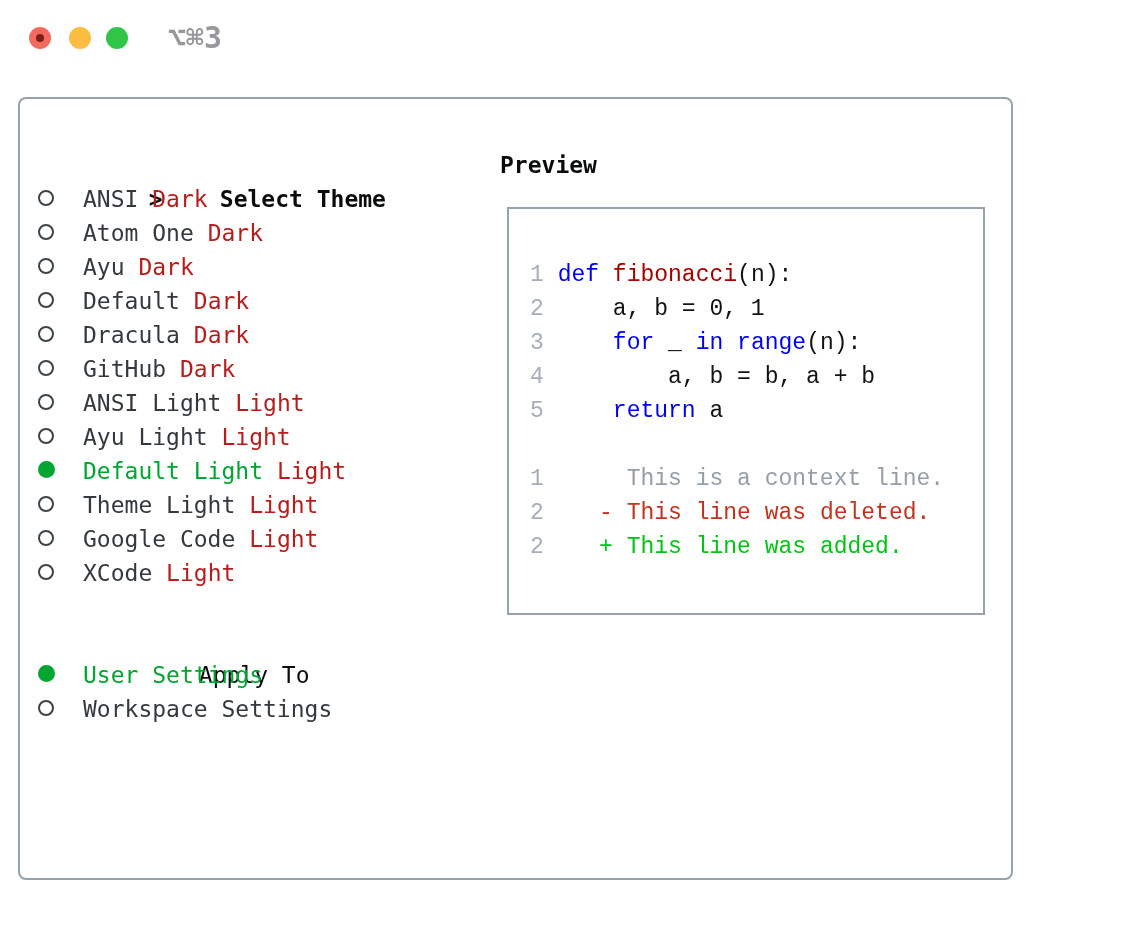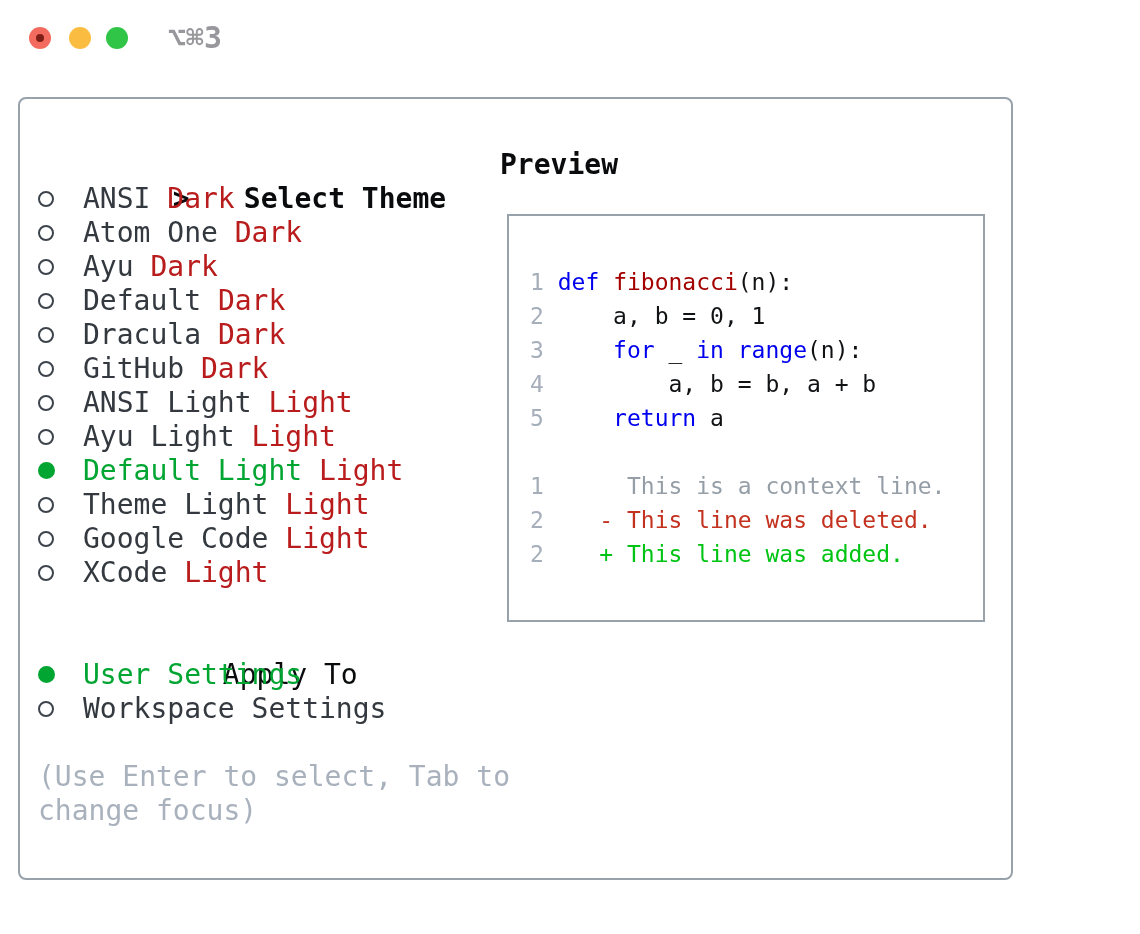--- a/index.html
+++ b/index.html
@@ -25,42 +25,42 @@
     font-size:30px;font-weight:bold;color:#97979c;
     font-family:"DejaVu Sans Mono","DejaVu Sans",monospace;
   }
   
   .panel{
     position:absolute;left:18px;top:97px;
     width:995px;height:783px;
     border:2px solid #98a2ab;border-radius:8px;
     background:#ffffff;box-sizing:border-box;
   }
-  .row{height:34px;line-height:34px;white-space:pre;font-size:28px;color:#33393f;}
+  .row{height:34px;line-height:34px;white-space:pre;font-size:23px;color:#33393f;}
   .left-col{position:absolute;left:18px;top:49px;}
   .marker{display:inline-block;width:27px;}
   .prompt{font-weight:bold;color:#0a0b0c;}
   .header-label{font-weight:bold;color:#0a0b0c;margin-left:44px;}
   .plain-label{color:#0a0b0c;margin-left:23px;}
   .circle{
     display:inline-block;width:12px;height:12px;border-radius:50%;
     border:2px solid #3c434b;vertical-align:1px;
   }
   .circle.filled{border-color:#00a532;background:#00a532;width:13px;height:13px;}
   .theme-item .iname{color:#33393f;margin-left:18px;}
   .theme-item.selected .iname{color:#00a532;}
   .tag{color:#b91c1c;}
   .help-row{color:#a9b1bd;}
   
   .preview-header{position:absolute;left:480px;top:49px;font-weight:bold;color:#0a0b0c;}
   .preview-box{
-    position:absolute;left:487px;top:115px;
+    position:absolute;left:487px;top:108px;
     width:478px;height:408px;box-sizing:border-box;
     border:2px solid #98a2ab;background:#ffffff;
-    padding:49px 0 0 21px;overflow:hidden;
+    padding:49px 0 0 21px;overflow:hidden;font-family:Liberation Mono, monospace;
   }
   .pline{height:34px;line-height:34px;white-space:pre;font-size:23px;color:#101214;}
   .lnum{color:#a5aeba;}
   .c-kw{color:#0000ee;}
   .c-fn{color:#a40000;}
   .c-ctx{color:#959ea7;margin-top:20px;}
   .c-del{color:#c3321f;}
   .c-add{color:#00c414;margin-top:32px;}
 </style>
 </head>
@@ -103,24 +103,20 @@
         <span class="marker"></span><span class="plain-label">Apply To</span>
       </div>
 
       <div id="apply-items">
           <div class="row theme-item selected"><span class="marker"><span class="circle filled"></span></span><span class="iname">User Settings</span></div>
           <div class="row theme-item"><span class="marker"><span class="circle"></span></span><span class="iname">Workspace Settings</span></div>
         </div>
 
       <div class="row"> </div>
 
-      <div>
-        <div class="row help-row">(Use Enter to select, Tab to</div>
-        <div class="row help-row">change focus)</div>
-      </div>
     </div>
 
     <div class="preview-header row">Preview</div>
 
     <div class="preview-box" id="preview-box">
         <div class="pline"><span class="lnum">1</span> <span class="c-kw">def</span><span> </span><span class="c-fn">fibonacci</span><span>(n):</span></div>
         <div class="pline"><span class="lnum">2</span> <span>    a, b = 0, 1</span></div>
         <div class="pline"><span class="lnum">3</span> <span>    </span><span class="c-kw">for</span><span> _ </span><span class="c-kw">in</span><span> </span><span class="c-kw">range</span><span>(n):</span></div>
         <div class="pline"><span class="lnum">4</span> <span>        a, b = b, a + b</span></div>
         <div class="pline"><span class="lnum">5</span> <span>    </span><span class="c-kw">return</span><span> a</span></div>

